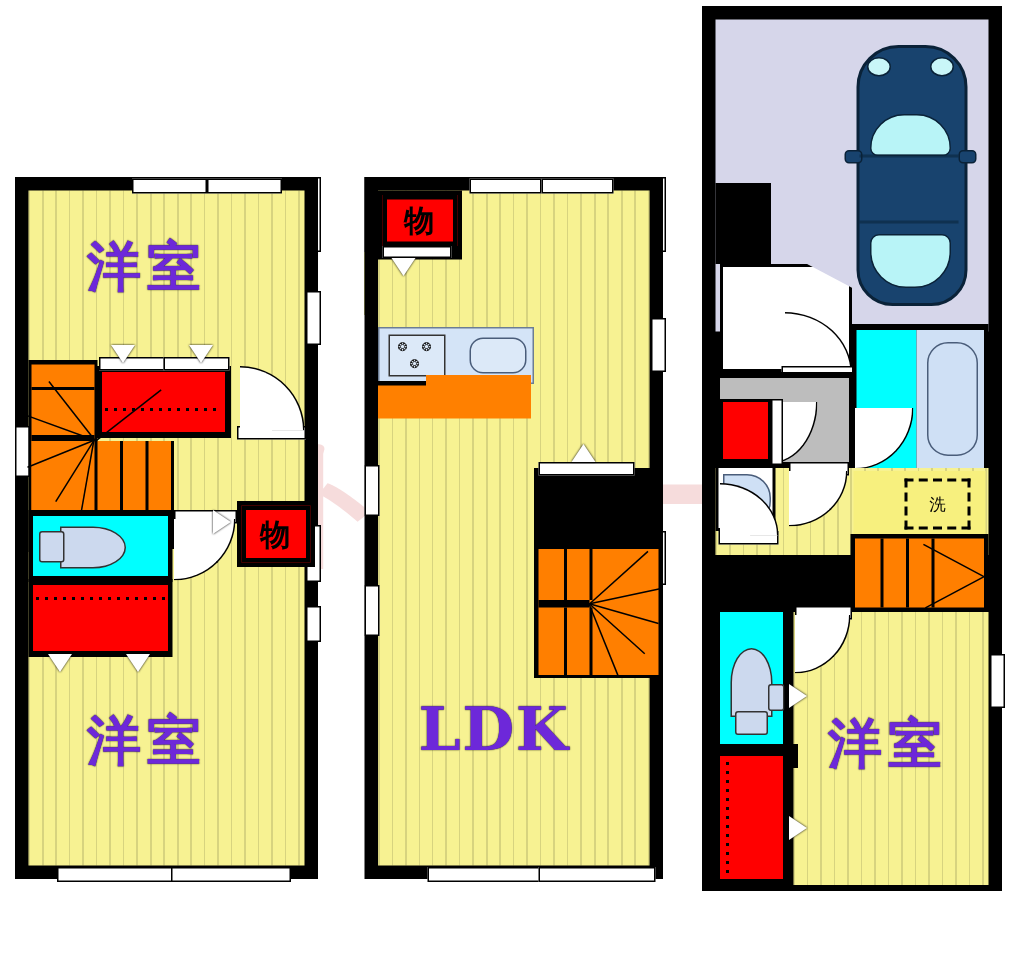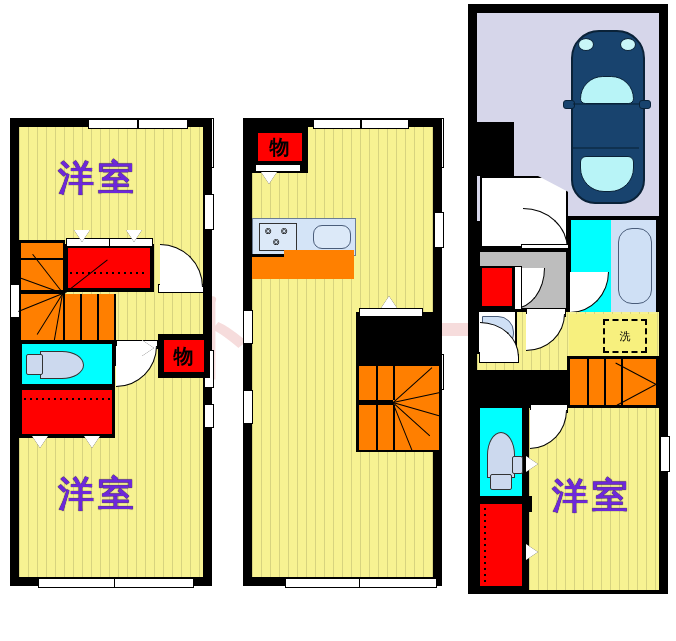--- a/index.html
+++ b/index.html
@@ -215,20 +215,21 @@
     <div class="kitchen-counter" style="position:absolute;left:9px;top:100px;width:102px;height:36px;border:1.5px solid #6c7d93;"></div>
     <div class="stove" style="left:16px;top:105px;width:36px;height:26px;"></div>
     <div class="burner" style="left:22px;top:110px;">❂</div>
     <div class="burner" style="left:38px;top:110px;">❂</div>
     <div class="burner" style="left:30px;top:121px;">❂</div>
     <div class="sink" style="left:70px;top:107px;width:36px;height:22px;"></div>
     <div class="ab wall" style="left:9px;top:136px;width:32px;height:8px;"></div>
     <div class="ab kitchen-base" style="left:9px;top:139px;width:102px;height:22px;"></div>
     <div class="ab kitchen-base" style="left:41px;top:132px;width:70px;height:10px;"></div>
 
+    <div class="room-label label-ldk" style="left:36px;top:345px;">LDK</div>
 
     <div class="ab wall" style="left:113px;top:194px;width:86px;height:52px;"></div>
     <div class="win" style="left:116px;top:190px;width:62px;height:7px;"></div>
     <div class="tri-u" style="left:138px;top:178px;"></div>
 
     <div class="ab wall" style="left:113px;top:246px;width:86px;height:88px;"></div>
     <div class="ab stairs" style="left:116px;top:248px;width:80px;height:84px;"></div>
     <div class="ab wall" style="left:116px;top:282px;width:34px;height:5px;"></div>
     <div class="step" style="left:133px;top:248px;width:1.5px;height:34px;"></div>
     <div class="step" style="left:150px;top:248px;width:1.5px;height:34px;"></div>

